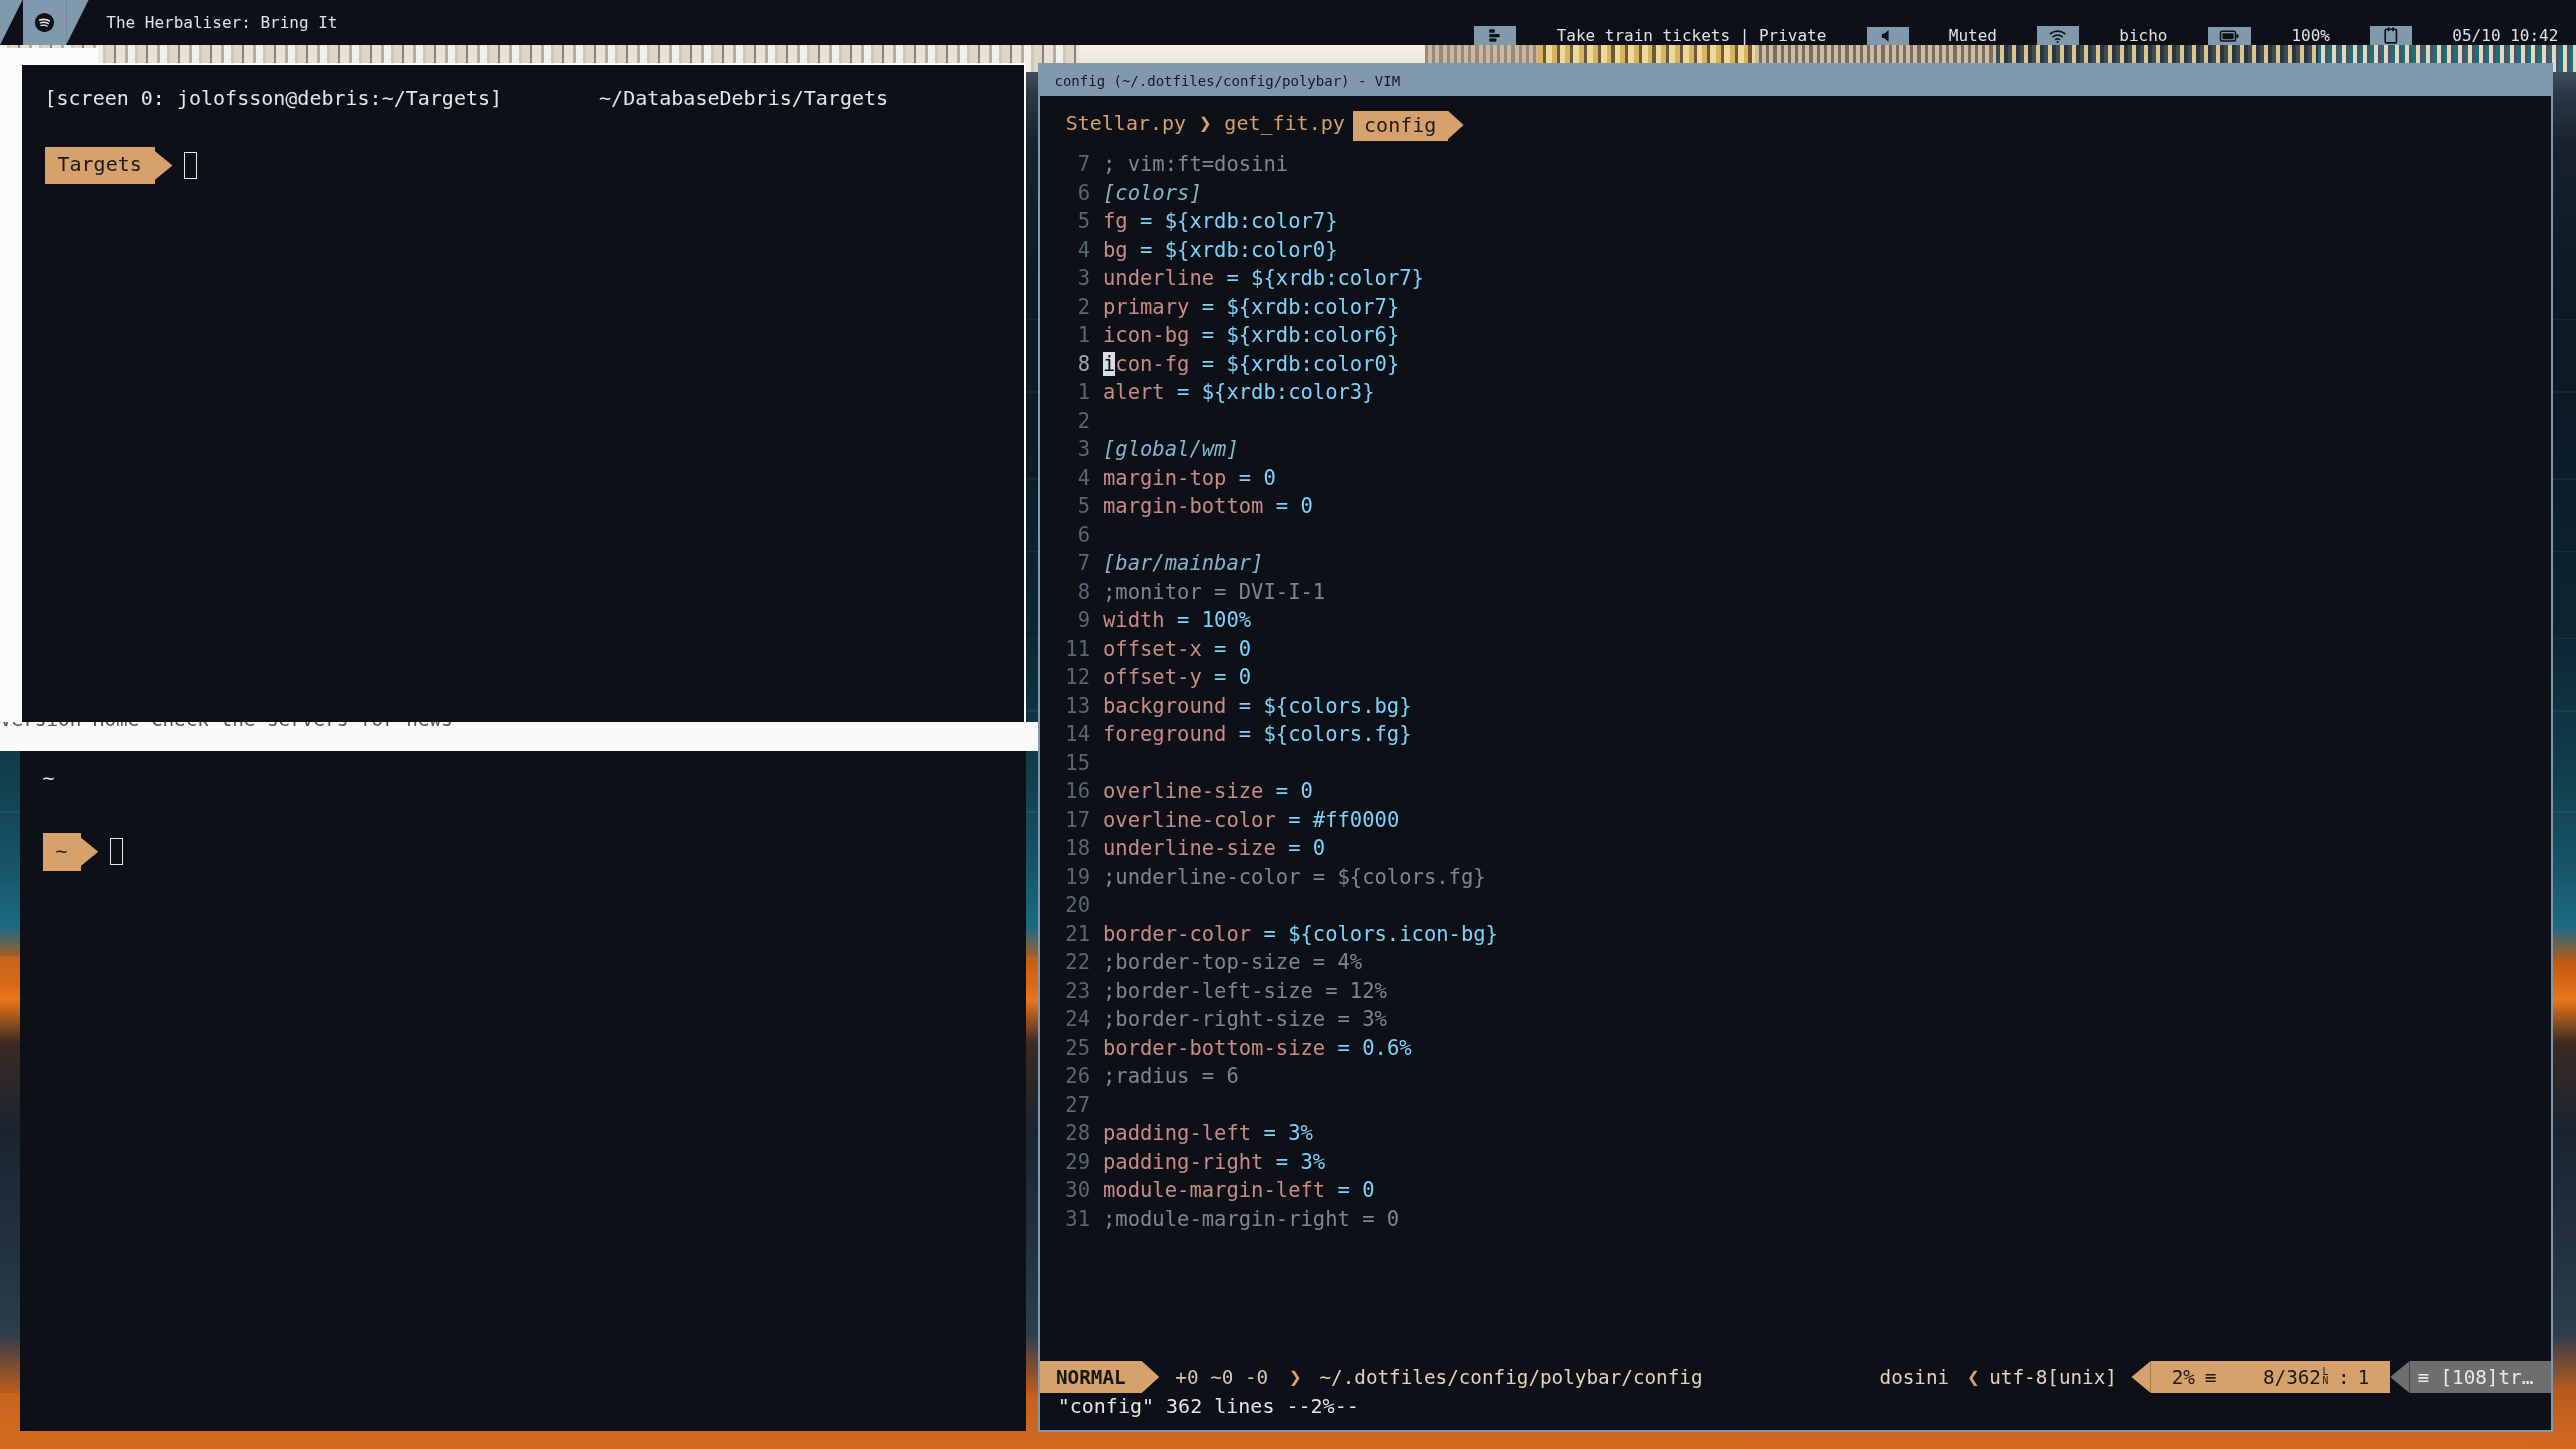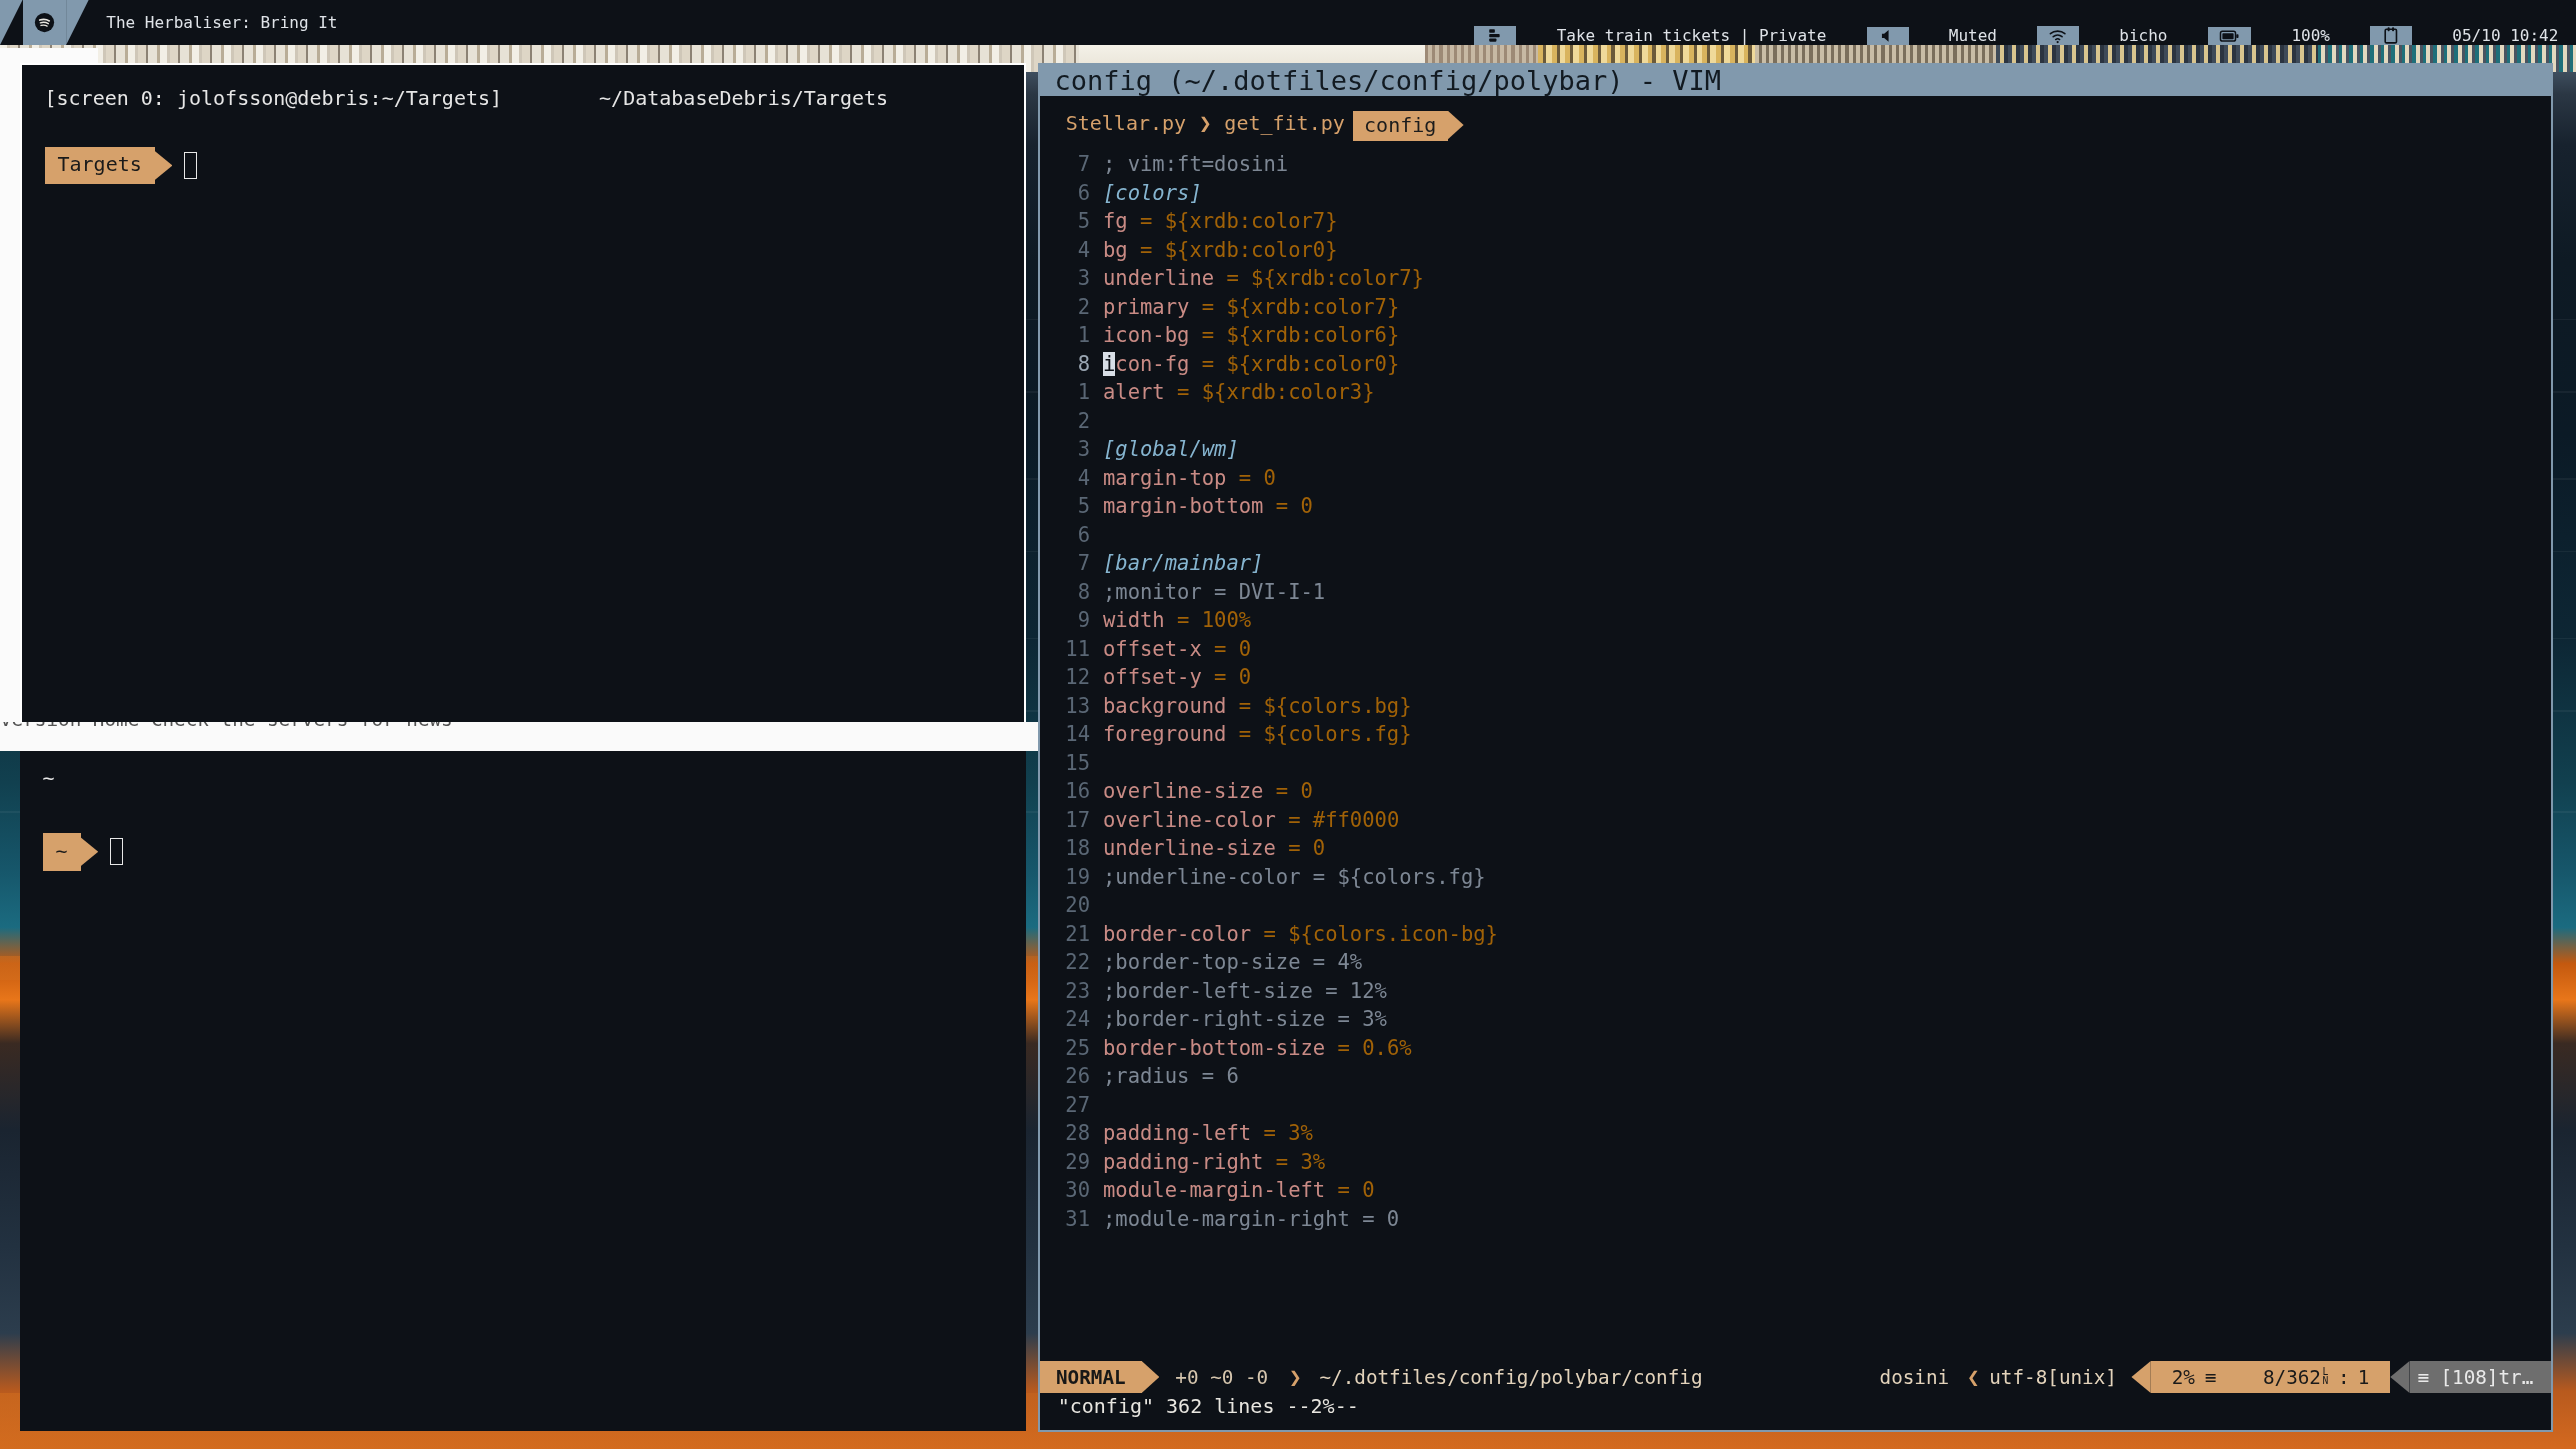--- a/index.html
+++ b/index.html
@@ -86,40 +86,40 @@
   #term-bot{ left:20px; top:747px; width:1006px; height:684px; z-index:21; }
   #term-bot .win-body{ background:#0d1117; }
   #term-bot-inner{ padding:14.5px 22.5px; color:#e6e6e6; font-size:20px; line-height:1.6; }
   .tilde{ color:#e8e8e8; }
 
   
   #vim{ left:1038px; top:63px; width:1515px; height:1369px; z-index:25; }
   #vim .win-body{ border:2.4px solid #8199ad; display:flex; flex-direction:column; }
   #vim-title{
     background:#8199ad; color:#121a21; height:31px;
-    display:flex; align-items:center; padding:0 14.5px; font-size:27px;
+    display:flex; align-items:center; padding:0 14.5px; font-size:14px;
   }
   #vim-main{ flex:1; position:relative; background:#0d1117; overflow:hidden; }
 
   #crumbs{ display:flex; padding:14.5px 0 4.8px 17.7px; font-size:20px; }
   .crumb{ color:#d6a16b; padding:0 8px; }
   .crumb-sep{ color:#d6a16b; font-size:21px; padding:0 4.8px; }
   .crumb-active{ background:#d6a16b; color:#1c1c1c; padding:2.4px 11.3px 4px 11.3px; }
   .crumb-tip{ width:16px; height:29px; background:#d6a16b; clip-path:polygon(0 0,100% 50%,0 100%); }
 
   #code{ font-size:20.5px; line-height:28.5px; padding:4.8px 0 0 0; }
   .cl{ display:flex; white-space:pre; }
   .ln{
     width:63px; text-align:right; padding-right:13px;
     color:#5a6775; flex:none;
   }
   .ln.cur{ color:#9aa6b2; }
   .txt{ flex:1; }
   .k{ color:#c98b85; }        
-  .v{ color:#a16207; }        
+  .v{ color:#7dd3fc; }        
   .sect{ color:#86b5d0;font-style:italic; }     
   .cmt{ color:#7d8794; }      
   .cur-char{ background:#d8dee6; color:#0d1117; }
 
   
   #airline{
     position:absolute; left:0; right:0; bottom:37px; height:32px;
     display:flex; align-items:stretch; font-size:19.3px; z-index:3;
   }
   .al{ display:flex; align-items:center; }

